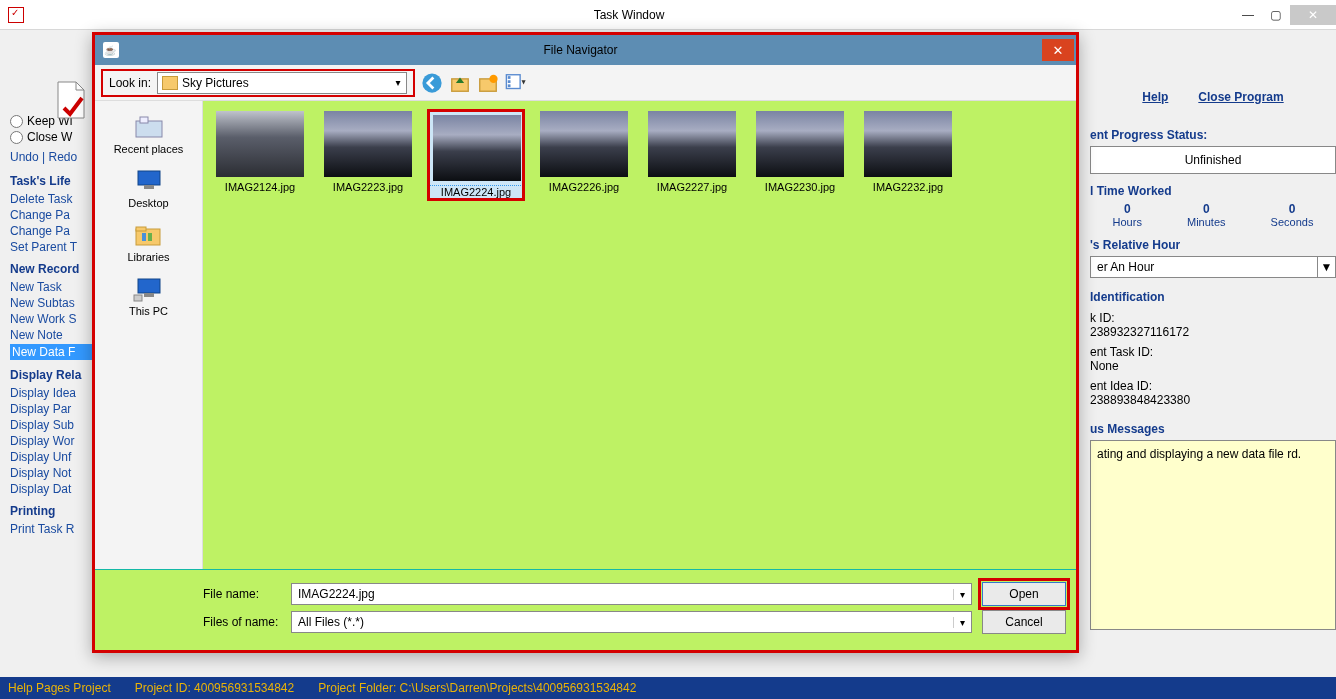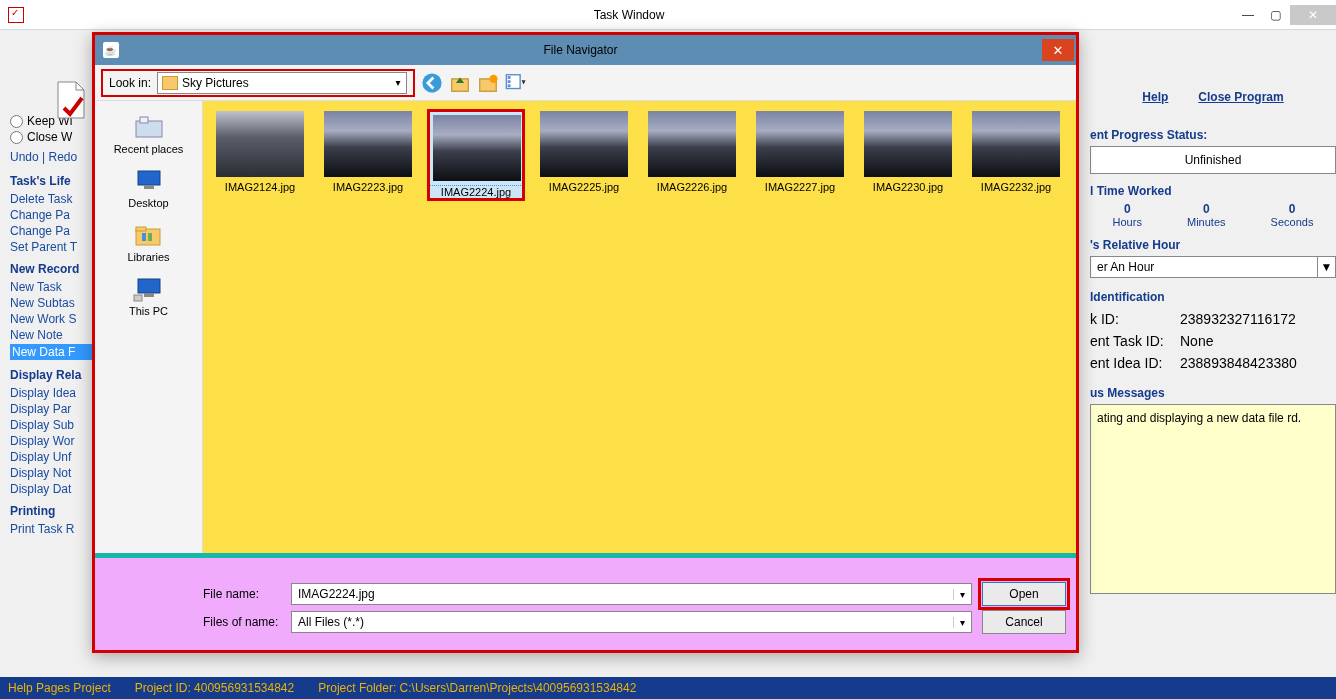--- a/index.html
+++ b/index.html
@@ -34,21 +34,21 @@
 .right-top-links { display: flex; gap: 30px; padding: 20px 10px; justify-content: center; }
 .right-top-links span { color: #143b8c; font-weight: bold; text-decoration: underline; cursor: pointer; }
 .panel-label { color: #143b8c; font-weight: bold; font-size: 12px; margin: 4px 0; }
 .panel-box { border: 1px solid #888; background: #fff; padding: 6px 8px; font-size: 12px; }
 .time-row { display: flex; justify-content: space-around; text-align: center; }
 .time-row .num { color: #143b8c; font-weight: bold; }
 .time-row .lbl { color: #143b8c; font-size: 11px; }
 .combo { border: 1px solid #888; background: #fff; display: flex; align-items: center; height: 22px; }
 .combo .val { flex: 1; padding: 0 6px; font-size: 12px; }
 .combo .arrow { width: 18px; height: 100%; border-left: 1px solid #888; display: flex; align-items: center; justify-content: center; }
-.id-row { display: flex; padding: 3px 0; font-size: 14px; }
+.id-row { display: flex; padding: 3px 0; font-size: 12px; flex-direction: column; }
 .id-row .k { width: 90px; }
 .status-box { background: #ffffcc; border: 1px solid #888; padding: 6px; font-size: 12px; min-height: 190px; }
 
 
 .statusbar { height: 22px; background: #143b8c; color: #eab308; display: flex; align-items: center; font-size: 12px; padding: 0 8px; gap: 24px; }
 
 
 .dialog { position: absolute; left: 92px; top: 32px; width: 987px; height: 621px; border: 3px solid #d40000; background: #fff; box-shadow: 0 4px 16px rgba(0,0,0,0.3); display: flex; flex-direction: column; }
 .dlg-titlebar { height: 30px; background: #5d8db3; display: flex; align-items: center; }
 .dlg-titlebar .coffee { width: 16px; height: 16px; margin-left: 8px; background: #fff; border-radius: 2px; display: flex; align-items: center; justify-content: center; font-size: 10px; }
@@ -62,30 +62,30 @@
 .lookin-combo .folder { width: 16px; height: 14px; background: #f7c96b; border: 1px solid #c89b3a; margin: 0 4px; }
 .lookin-combo .val { flex: 1; font-size: 12px; }
 .lookin-combo .arrow { width: 16px; text-align: center; font-size: 10px; }
 .tb-icon { width: 22px; height: 22px; display: flex; align-items: center; justify-content: center; }
 
 .dlg-body { flex: 1; display: flex; }
 .places { width: 108px; background: #f4f4f4; border-right: 1px solid #ddd; display: flex; flex-direction: column; align-items: center; padding-top: 6px; }
 .place { width: 100%; text-align: center; padding: 6px 1px; font-size: 11px; cursor: pointer; }
 .place .pic { width: 34px; height: 28px; margin: 0 auto 2px auto; display: flex; align-items: center; justify-content: center; }
 
-.file-area { flex: 1; background: #fde047; padding: 10px; display: flex; flex-wrap: wrap; align-content: flex-start; gap: 18px 14px; }
+.file-area { flex: 1; background: #bef264; padding: 10px; display: flex; flex-wrap: wrap; align-content: flex-start; gap: 18px 14px; }
 .file-item { width: 94px; text-align: center; font-size: 11px; cursor: pointer; }
 .file-item .thumb { width: 88px; height: 66px; background: linear-gradient(180deg, #7a84a3 0%, #a8adc2 30%, #3b3f4c 55%, #0c0e12 100%); margin: 0 auto 4px auto; }
 .file-item.first .thumb { background: linear-gradient(180deg, #bfc3cc 0%, #5a5e6a 40%, #2b2d33 100%); }
 .file-item.selected { outline: 3px solid #d40000; outline-offset: -1px; }
 .file-item.selected .thumb-wrap { background: #cde6f7; padding: 3px 3px 0 3px; border: 1px dotted #3399ee; }
 .file-item.selected .fname { background: #cde6f7; border: 1px dotted #3399ee; border-top: none; display: block; }
 .thumb-wrap { display: block; }
 
-.dlg-bottom { padding: 20px 10px 12px 108px; background: #f0abfc; border-top: 5px solid #14b8a6; }
+.dlg-bottom { padding: 8px 10px 12px 108px; background: #bef264; border-top: 1px solid #14b8a6; }
 .form-row { display: flex; align-items: center; margin: 4px 0; gap: 10px; }
 .form-row .lab { width: 78px; font-size: 12px; }
 .form-row .field { flex: 1; height: 22px; border: 1px solid #888; background: #fff; display: flex; align-items: center; }
 .form-row .field .val { flex: 1; padding: 0 6px; font-size: 12px; }
 .form-row .field .arrow { width: 18px; text-align: center; font-size: 10px; border-left: 1px solid #ccc;}
 .btn { width: 84px; height: 24px; border: 1px solid #888; background: #eaeaea; font-size: 12px; display: flex; align-items: center; justify-content: center; cursor: pointer; }
 .btn.primary { outline: 3px solid #d40000; outline-offset: 1px; border: 1px solid #3377cc; }
 
 .hidden-input-row { position: absolute; bottom: 30px; left: 230px; width: 820px; display:flex; gap: 6px;}
 .hidden-input-row .f { flex:1; height: 20px; border: 1px solid #aaa; background: #fff;}
@@ -299,23 +299,20 @@
             <div class="thumb"></div>
           </span><span class="fname">IMAG2223.jpg</span></div>
         <div class="file-item selected">
           <span class="thumb-wrap">
             <div class="thumb"></div>
           </span>
           <span class="fname">IMAG2224.jpg</span>
         </div>
         <div class="file-item"><span class="thumb-wrap">
             <div class="thumb"></div>
-          </span><span class="fname">IMAG2225.jpg</span></div>
-        <div class="file-item"><span class="thumb-wrap">
-            <div class="thumb"></div>
           </span><span class="fname">IMAG2226.jpg</span></div>
         <div class="file-item"><span class="thumb-wrap">
             <div class="thumb"></div>
           </span><span class="fname">IMAG2227.jpg</span></div>
         <div class="file-item"><span class="thumb-wrap">
             <div class="thumb"></div>
           </span><span class="fname">IMAG2230.jpg</span></div>
         <div class="file-item"><span class="thumb-wrap">
             <div class="thumb"></div>
           </span><span class="fname">IMAG2232.jpg</span></div>

